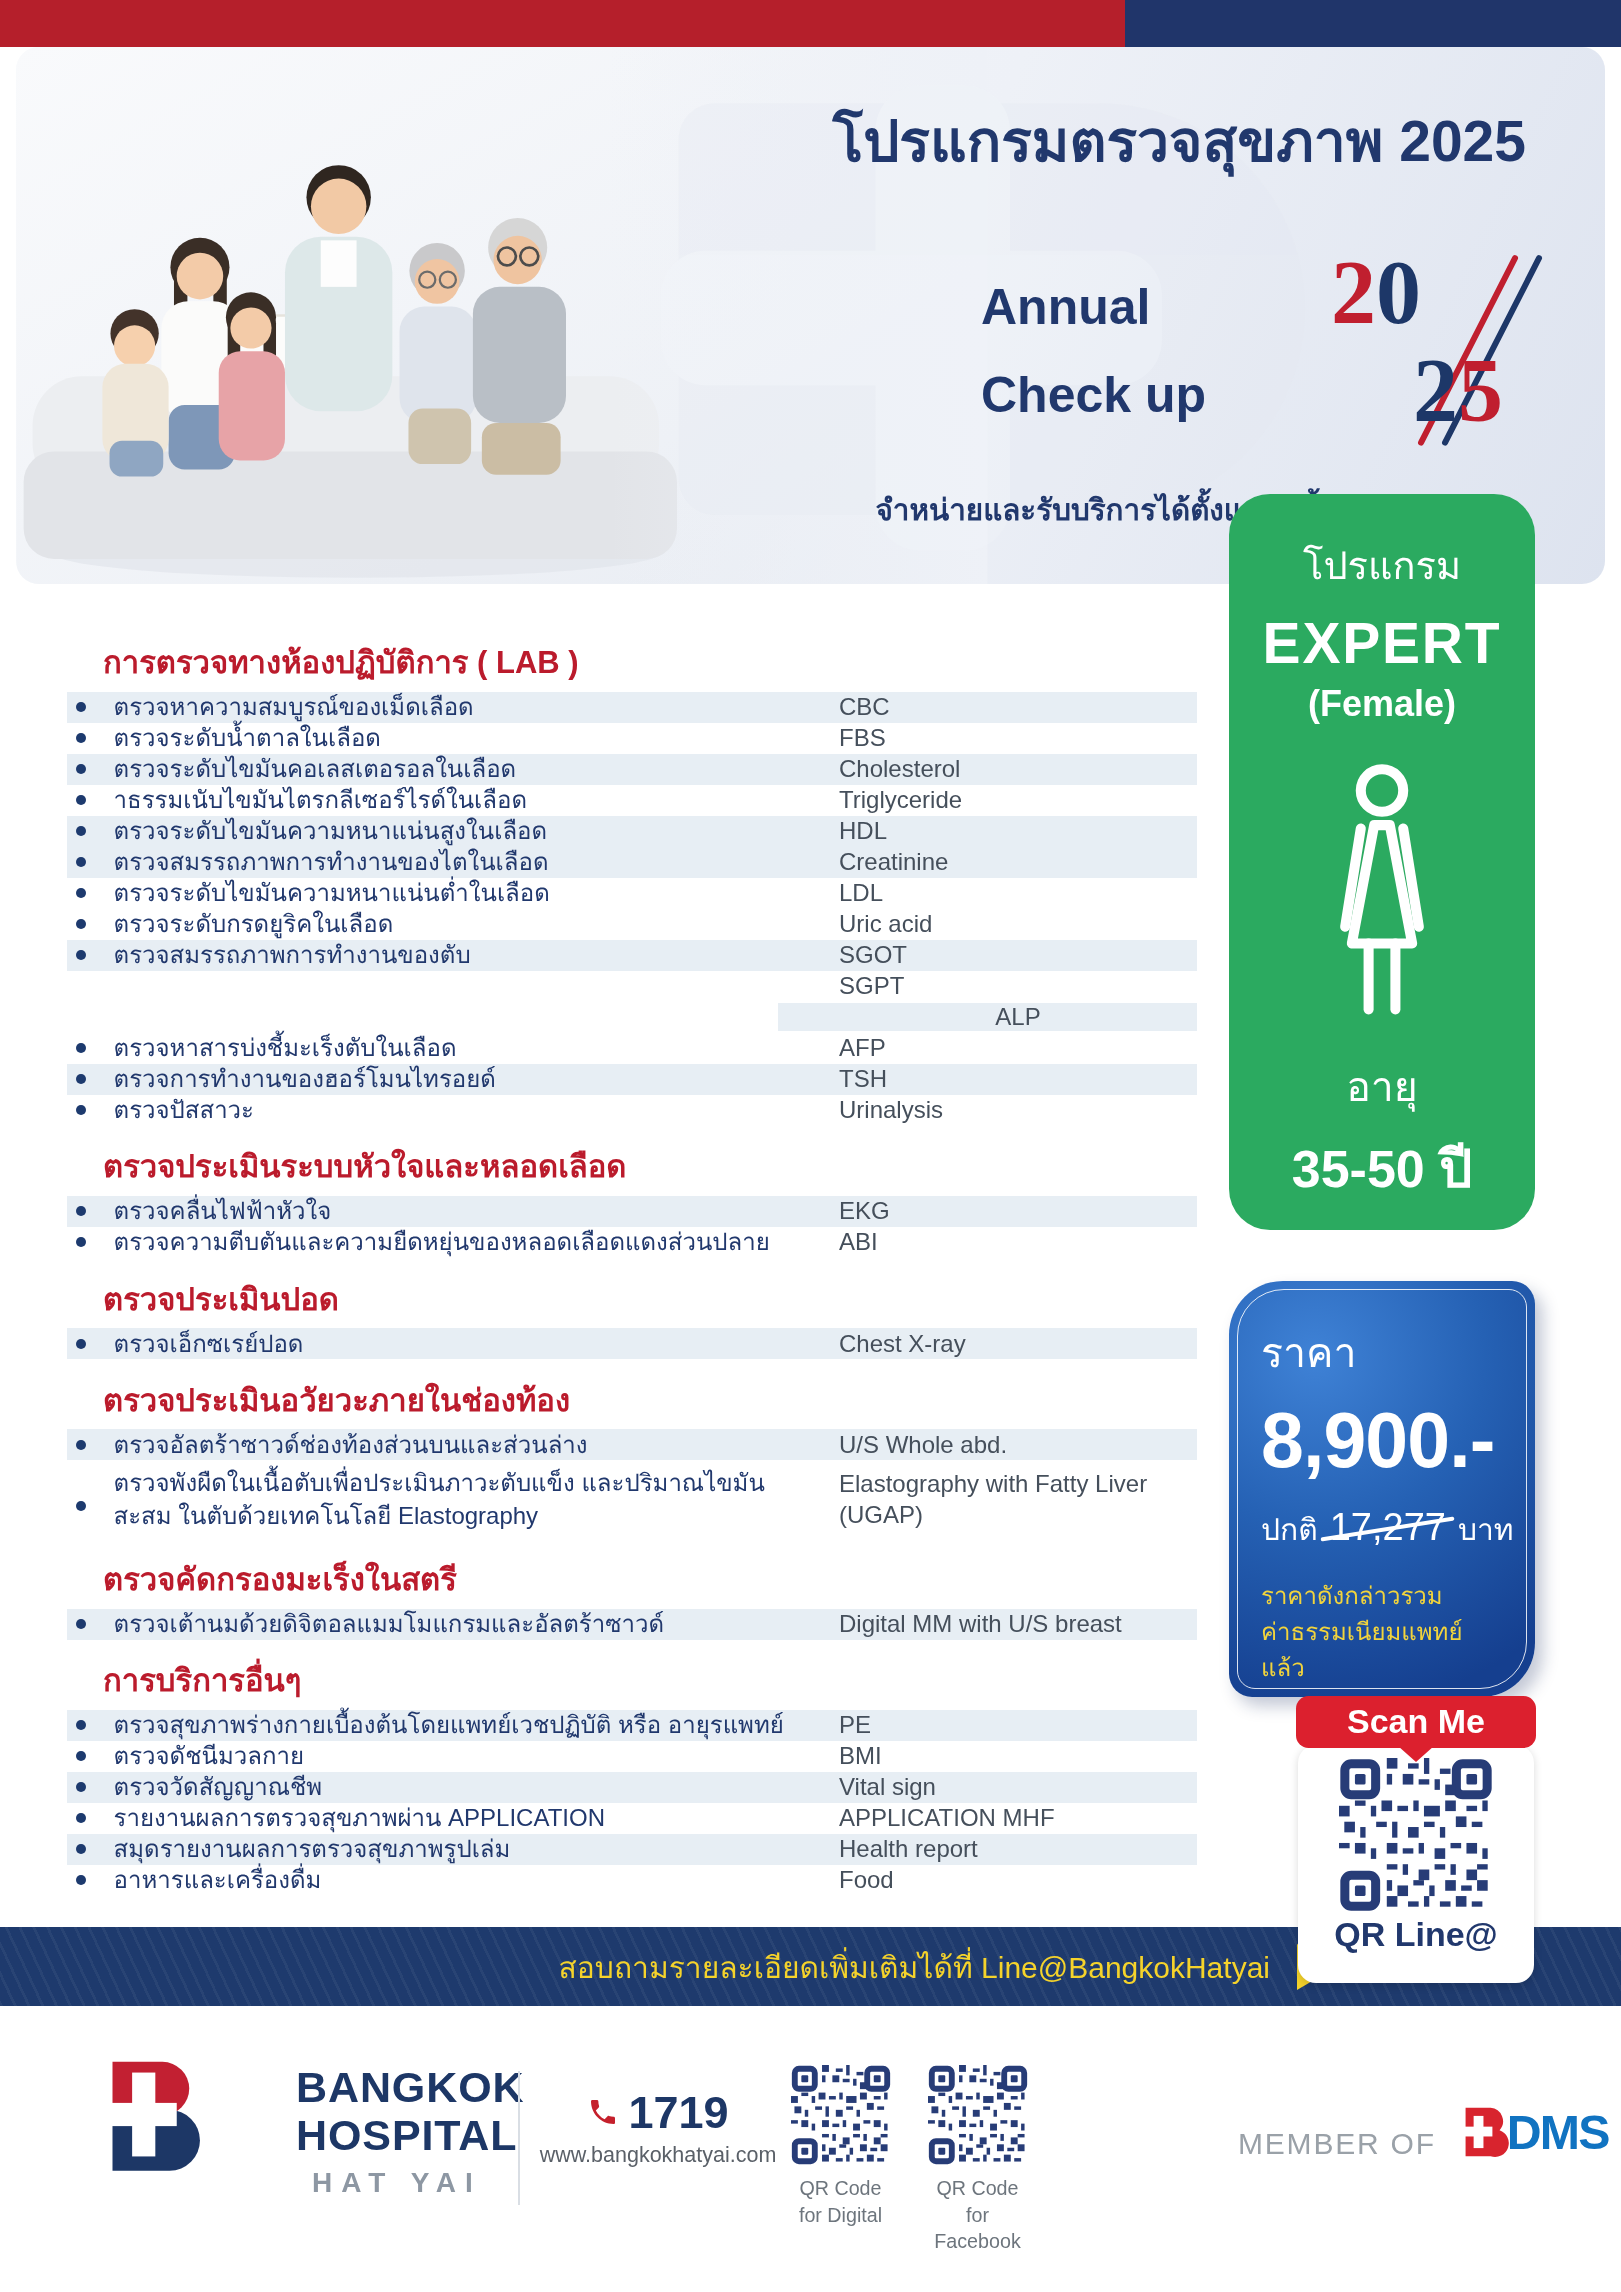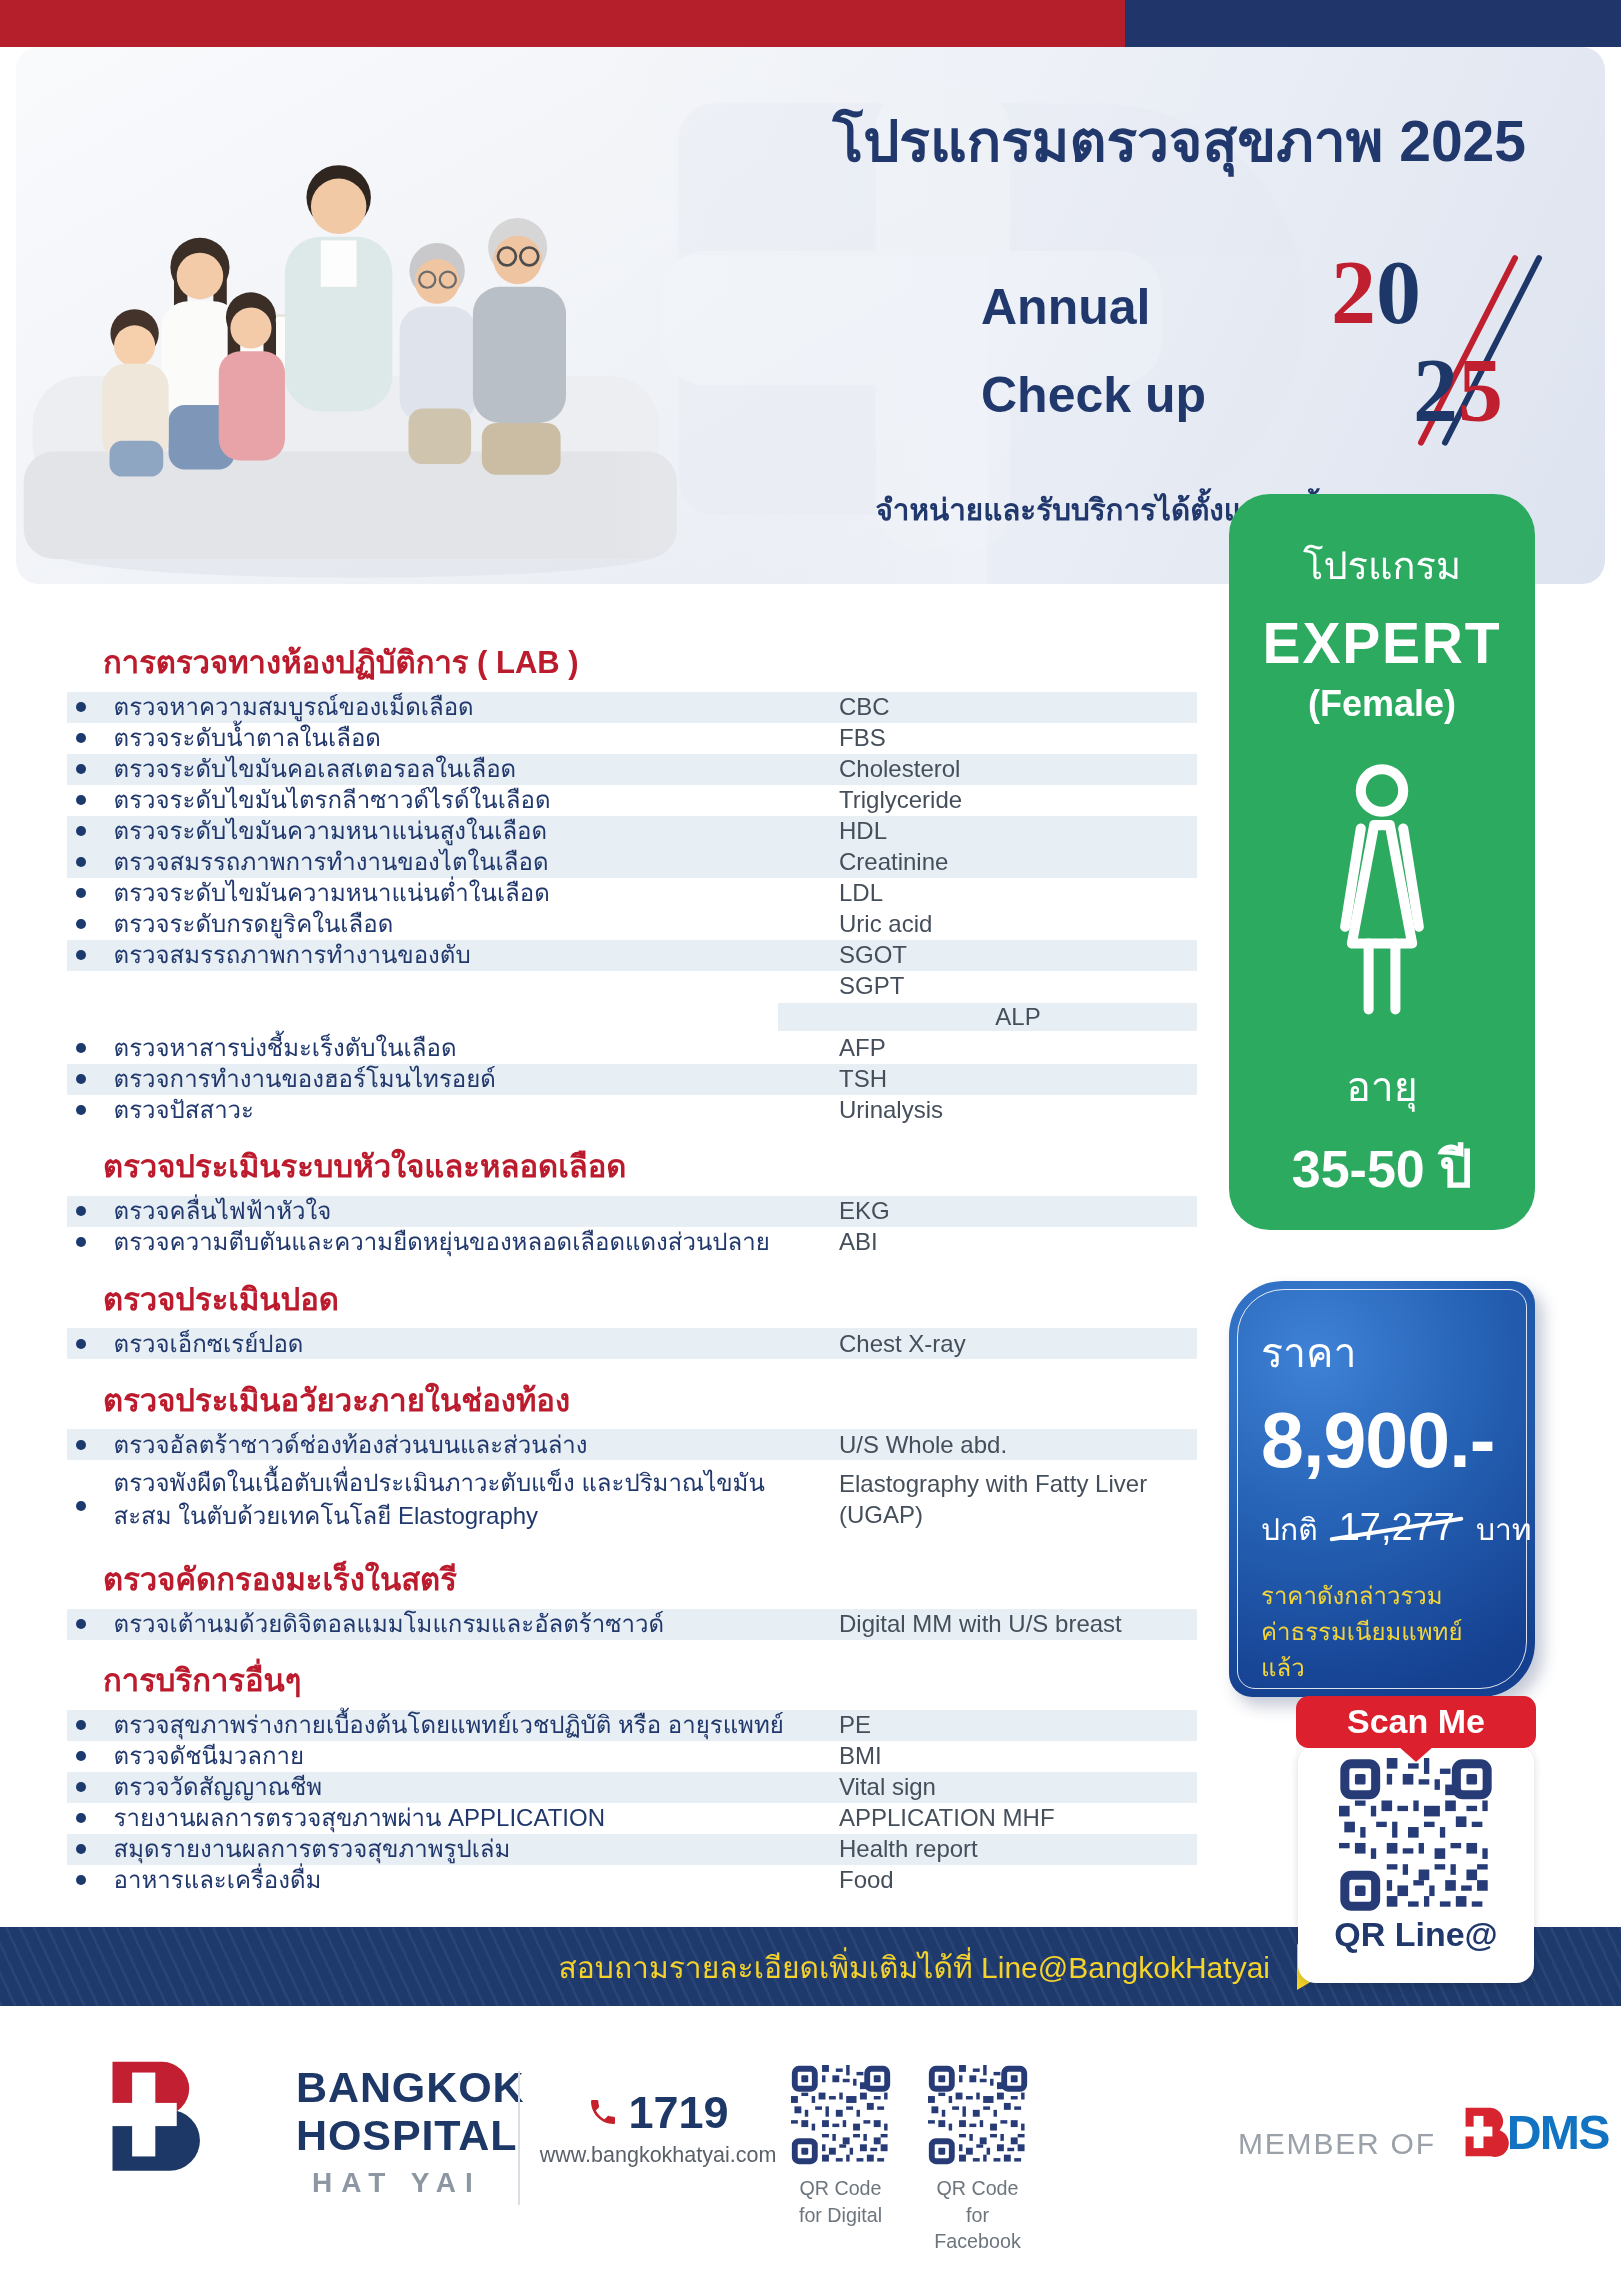--- a/index.html
+++ b/index.html
@@ -55,21 +55,21 @@
   .price{position:absolute;left:1229px;top:1281px;width:306px;height:416px;z-index:4;
          border-radius:54px 23px 54px 23px;color:#fff;
          background:radial-gradient(circle at 28% 18%,#3f82d6 0%,#2561b4 42%,#153f8f 88%);
          box-shadow:7.2px 9px 16px rgba(20,40,90,.25);}
   .price::after{content:"";position:absolute;inset:8px;border:1.8px solid rgba(255,255,255,.85);
          border-radius:47px 18px 47px 18px;pointer-events:none;}
   .price-inner{position:relative;padding:39px 32px 0;}
   .price-label{font-size:41px;}
   .price-amount{font-size:77px;font-weight:bold;margin-top:10.7px;letter-spacing:-0.9px;}
   .price-normal{font-size:30px;text-align:center;margin-top:21.5px;}
-  .strike{position:relative;font-size:38px;margin:0 21px;}
+  .strike{position:relative;font-size:38px;margin:0 12px;}
   .strike::after{content:"";position:absolute;left:-8%;right:-8%;top:50%;height:3.6px;background:#fff;
          transform:rotate(-9deg);border-radius:1.8px;}
   .price-note{margin-top:25px;text-align:left;color:#f2d43c;font-size:24px;line-height:1.5;}
 
   
   .scanme{position:absolute;left:1296px;top:1696px;width:240px;height:52px;background:#dc202e;z-index:6;
           border-radius:12.5px;color:#fff;font-weight:bold;font-size:34px;text-align:center;line-height:50px;}
   .scanme-pointer{position:absolute;left:50%;margin-left:-18px;top:50px;width:0;height:0;
           border:18px solid transparent;border-top:16px solid #dc202e;border-bottom:0;}
   .qrcard{position:absolute;left:1298px;top:1745px;width:236px;height:238px;background:#fff;z-index:5;
@@ -229,21 +229,21 @@
     <div class="r s">
         <div class="t">
           <span class="b"></span>
           <span>ตรวจระดับไขมันคอเลสเตอรอลในเลือด</span>
         </div>
         <div class="e">Cholesterol</div>
       </div>
     <div class="r">
         <div class="t">
           <span class="b"></span>
-          <span>ตรวจระดับไขมันไตรกลีาซาวด์ไรด์ในเลือด</span>
+          <span>าธรรมเนับไขมันไตรกลีเซอร์ไรด์ในเลือด</span>
         </div>
         <div class="e">Triglyceride</div>
       </div>
     <div class="r s">
         <div class="t">
           <span class="b"></span>
           <span>ตรวจระดับไขมันความหนาแน่นสูงในเลือด</span>
         </div>
         <div class="e">HDL</div>
       </div>

